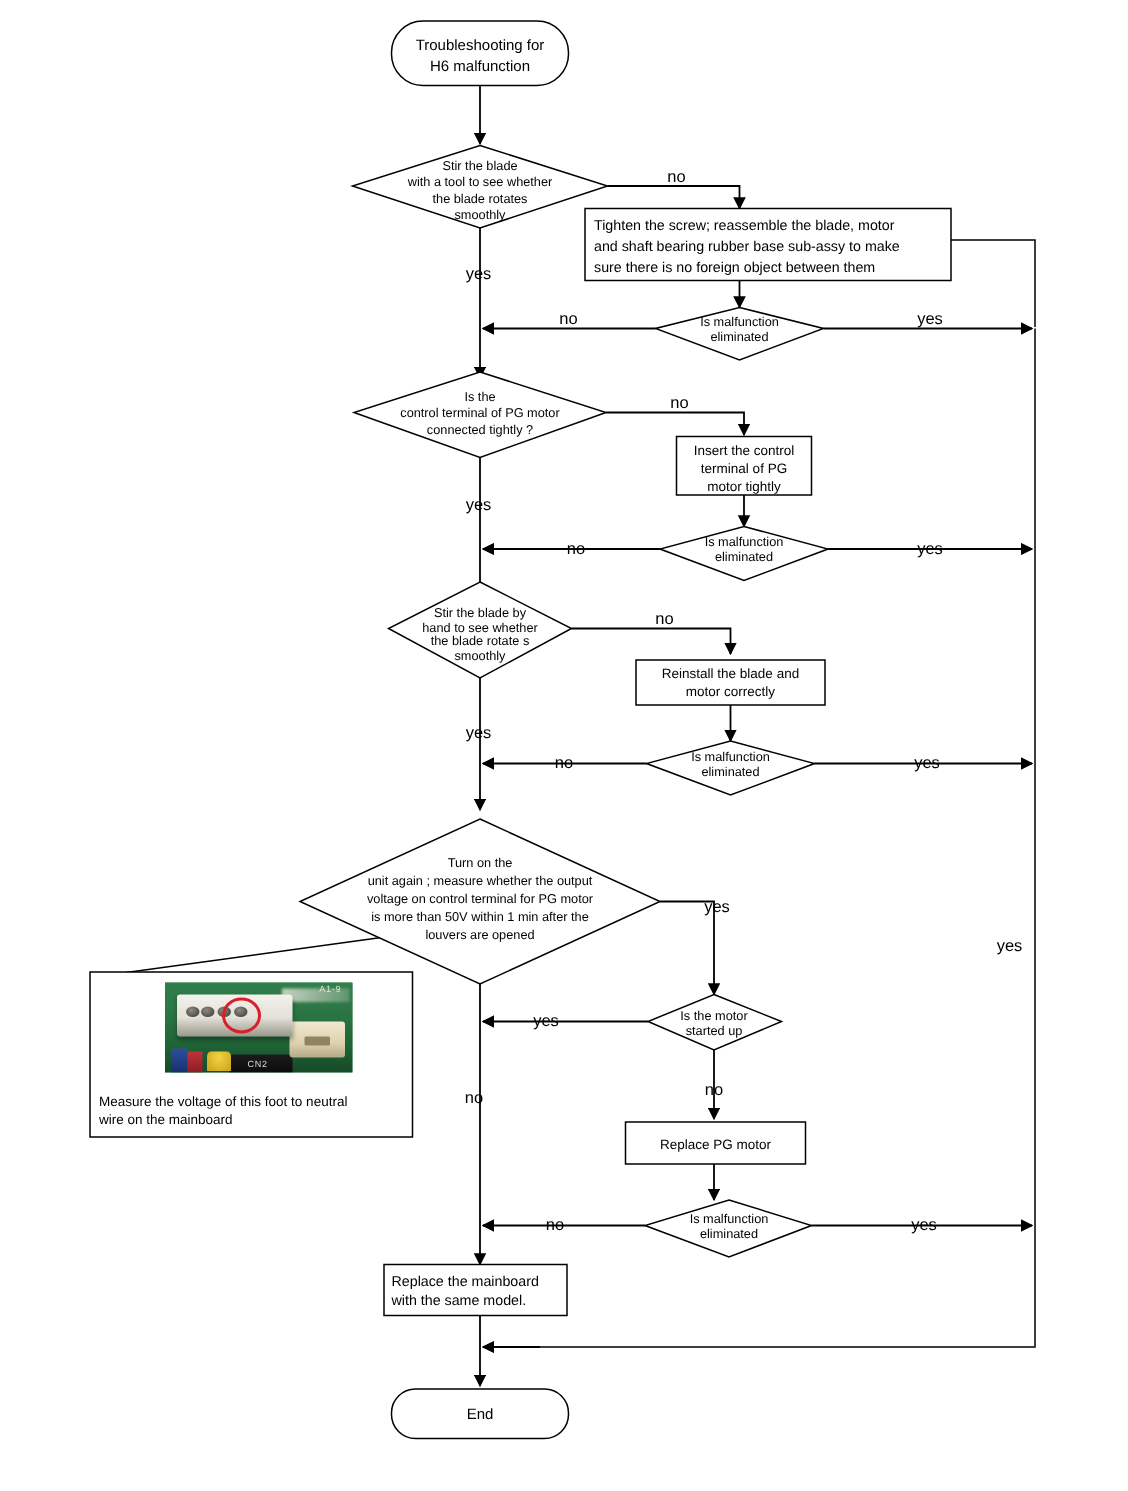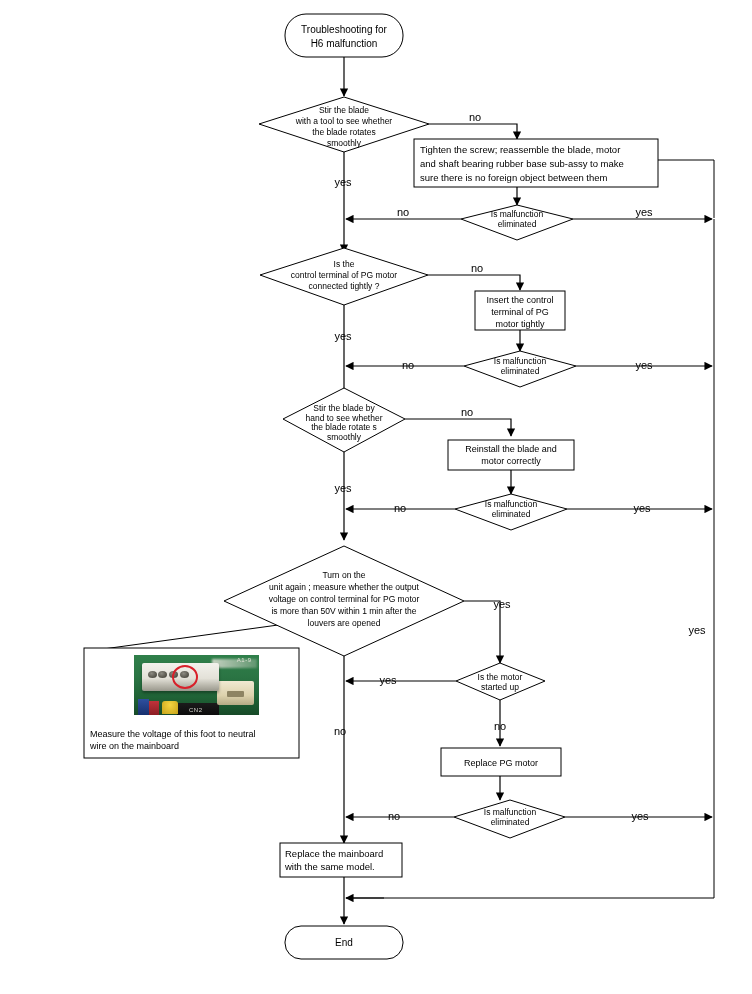--- a/index.html
+++ b/index.html
@@ -10,21 +10,20 @@
   body {
     width: 752px;
     height: 994px;
     font-family: "Liberation Sans", sans-serif;
     overflow: hidden;
   }
   #flow-root {
     position: relative;
     width: 600px;
     height: 994px;
-    margin-left: 24px;
   }
   svg.flow {
     display: block;
     width: 752px;
     height: 994px;
   }
   .shape-fill {
     fill: #ffffff;
     stroke: #000000;
     stroke-width: 1;

